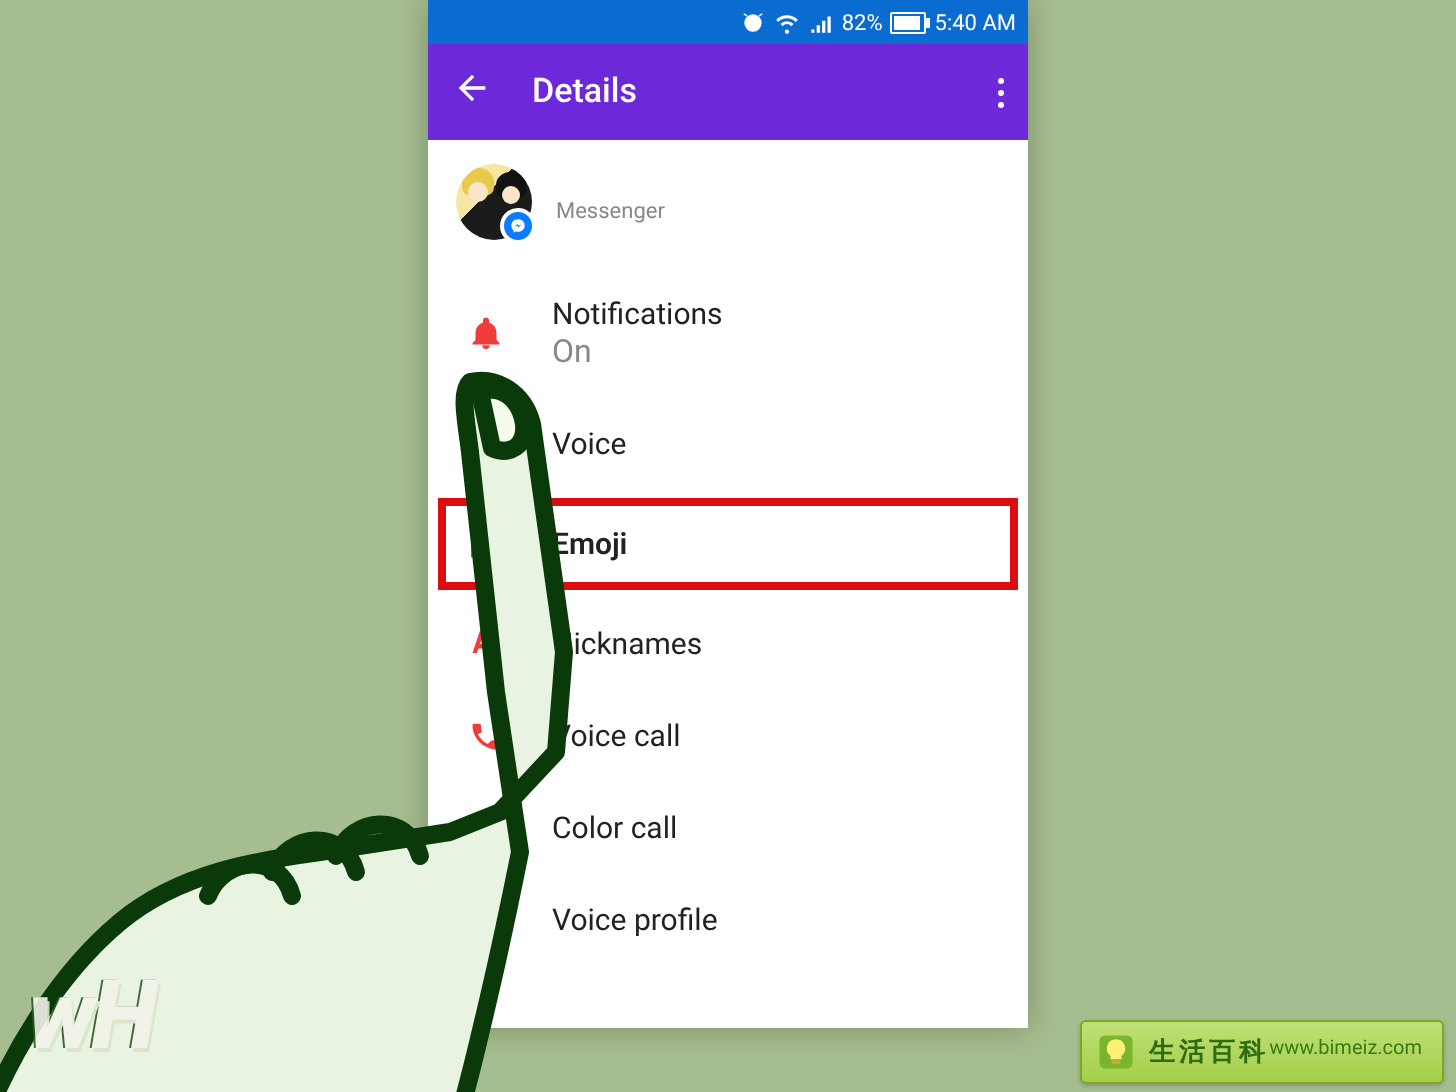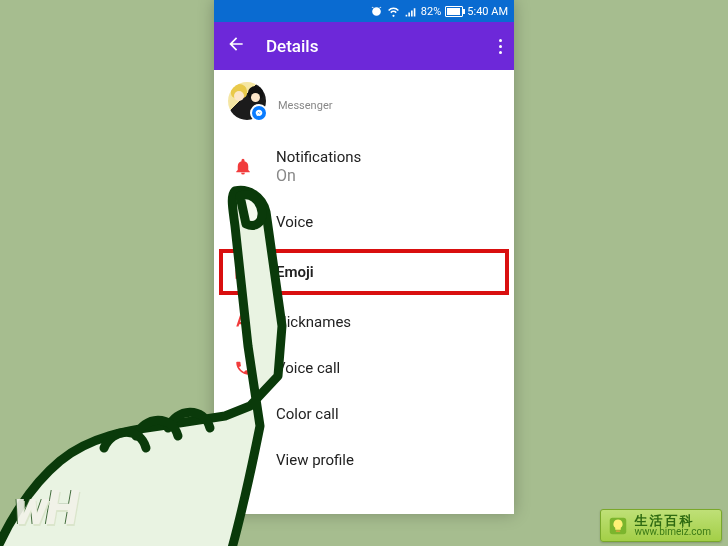--- a/index.html
+++ b/index.html
@@ -120,21 +120,21 @@
     background: linear-gradient(#bfe077,#a3cf47);
     border:1px solid #7aa82b;
     border-radius:3px;
     display:flex; align-items:center; gap:6px;
     padding:4px 10px 4px 6px;
     box-shadow:0 1px 2px rgba(0,0,0,0.2);
   }
   .wm-right .lamp {
     width:22px; height:22px;
   }
-  .wm-right .txt { display:flex; flex-direction:column; line-height:1; }
+  .wm-right .txt { display:flex; flex-direction:row; line-height:1; }
   .wm-right .cn { font-size:13px; font-weight:bold; color:#2f6b12; letter-spacing:2px; }
   .wm-right .url { font-size:10px; color:#3a7a15;text-align:center; }
 </style>
 </head>
 <body>
 
 <div class="phone">
 
   <div class="status-bar">
     <span class="sb-ico">
@@ -249,21 +249,21 @@
     </span>
     <div class="lbl">Color call</div>
   </div>
 
   <div class="row">
     <span class="icon-slot">
       <svg viewBox="0 0 24 24" width="18" height="18">
           <path d="M5 3h14a2 2 0 0 1 2 2v14a2 2 0 0 1-2 2h-4v-7h2.3l.4-2.8H15v-1.8c0-.8.2-1.3 1.4-1.3H18V5.2C17.7 5.2 16.7 5 15.6 5 13.2 5 12 6.4 12 9v2.2H9.5V14H12v7H5a2 2 0 0 1-2-2V5a2 2 0 0 1 2-2z"></path>
         </svg>
     </span>
-    <div class="lbl">View profile</div>
+    <div class="lbl">Voice profile</div>
   </div>
 
 </div>
 
 <div class="hand">
   <svg viewBox="0 0 340 420">
     <g stroke="#0a3a0a" stroke-width="9" stroke-linejoin="round" stroke-linecap="round" fill="#e9f3e2">
 
       <path d="M 245 25
                C 258 22, 272 30, 276 46

